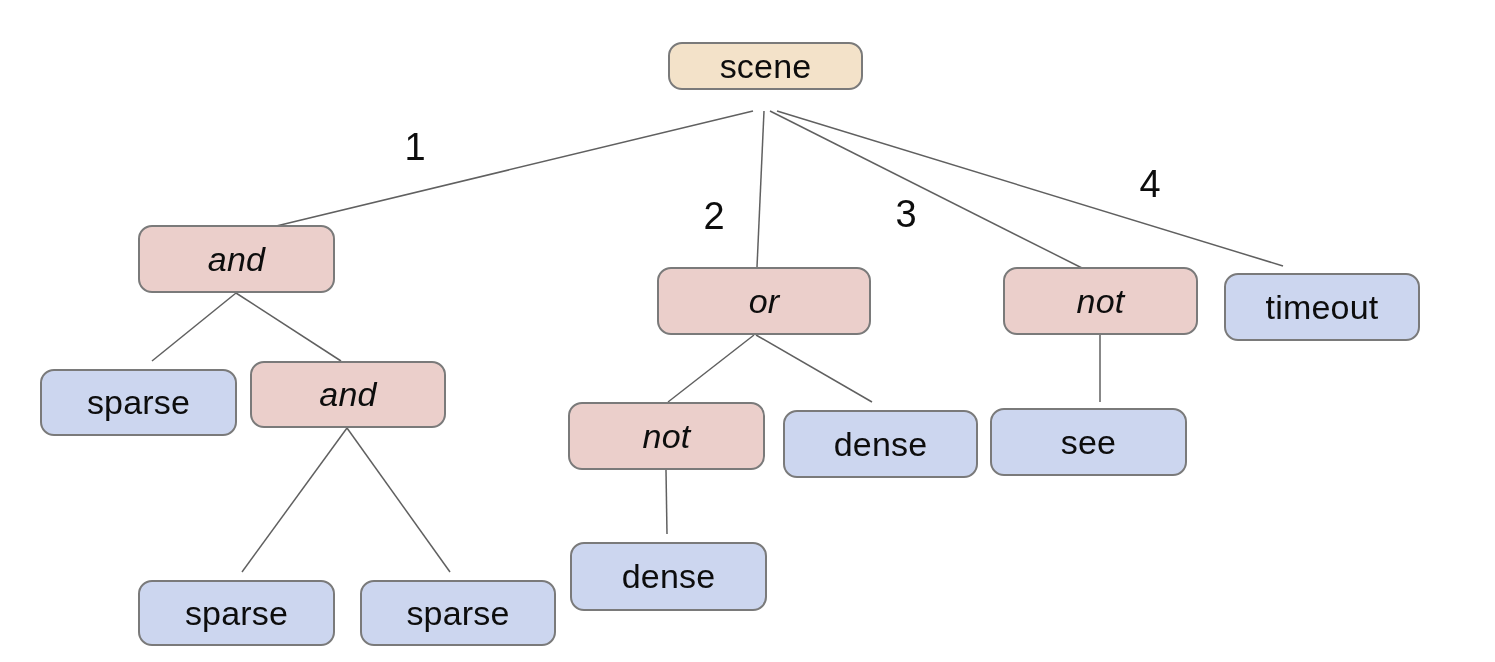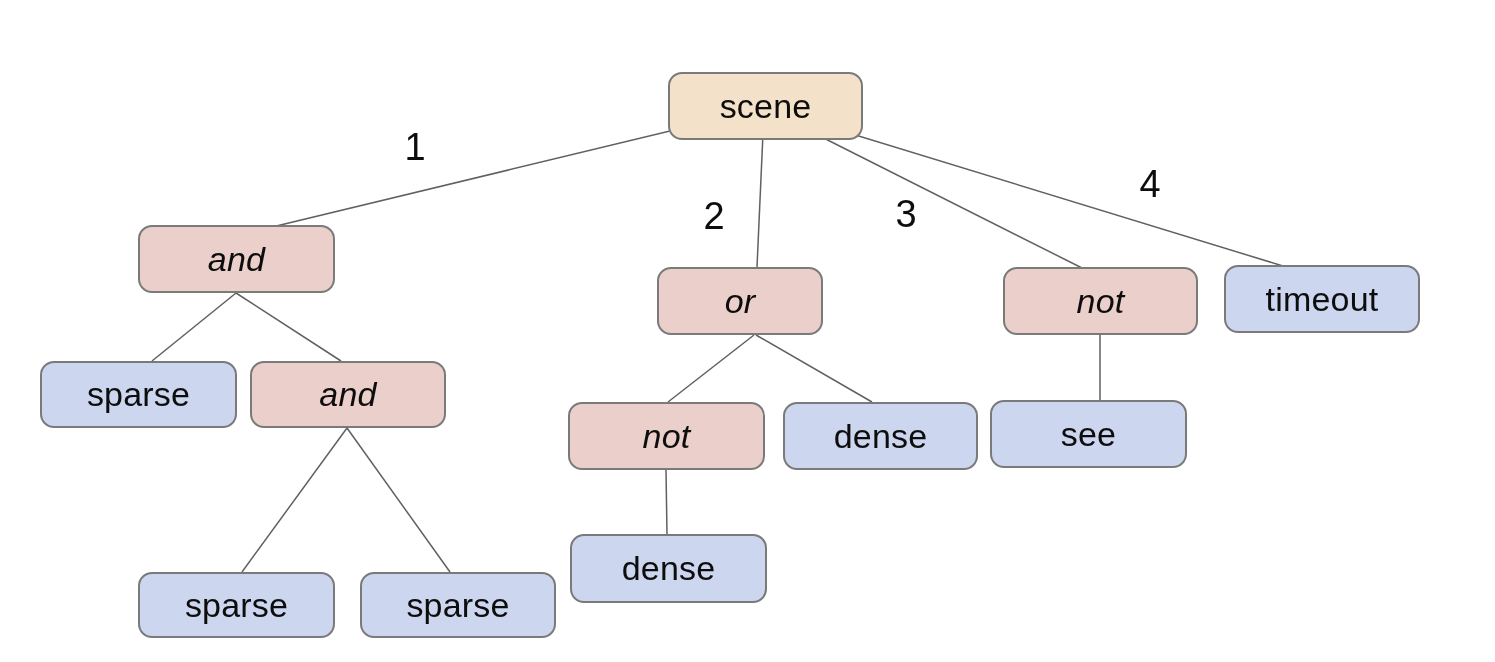--- a/index.html
+++ b/index.html
@@ -42,21 +42,21 @@
     justify-content: center;
     border: 2px solid var(--node-border);
     border-radius: 14px;
     font-size: 34px;
     color: var(--text);
     letter-spacing: 0.2px;
     white-space: nowrap;
   }
   .node.root     { background: var(--root-fill); }
   .node.operator { background: var(--operator-fill); font-style: italic; }
-  .node.leaf     { background: var(--leaf-fill); }
+  .node.leaf     { background: var(--leaf-fill); margin-top: 8px; }
   .edge-label {
     position: absolute;
     width: 44px;
     height: 44px;
     display: flex;
     align-items: center;
     justify-content: center;
     font-size: 38px;
     color: var(--text);
   }
@@ -79,24 +79,24 @@
     <line x1="666" y1="470" x2="667" y2="534"></line>
     <line x1="347" y1="428" x2="242" y2="572"></line>
     <line x1="347" y1="428" x2="450" y2="572"></line>
   </svg>
 
   <div class="edge-label" style="left:393px; top:125px;">1</div>
   <div class="edge-label" style="left:692px; top:194px;">2</div>
   <div class="edge-label" style="left:884px; top:192px;">3</div>
   <div class="edge-label" style="left:1128px; top:162px;">4</div>
 
-  <div class="node root" style="left:668px;  top:42px;  width:195px; height:68px;margin-top:30px;">scene</div>
+  <div class="node root" style="left:668px;  top:42px;  width:195px; height:48px;">scene</div>
 
   <div class="node operator" style="left:138px;  top:225px; width:197px; height:68px;">and</div>
-  <div class="node operator" style="left:657px;  top:267px; width:166px; height:68px;">or</div>
+  <div class="node operator" style="left:657px;  top:267px; width:214px; height:68px;">or</div>
   <div class="node operator" style="left:1003px; top:267px; width:195px; height:68px;">not</div>
   <div class="node leaf" style="left:1224px; top:265px; width:196px; height:68px;">timeout</div>
 
   <div class="node leaf" style="left:40px;   top:361px; width:197px; height:67px;">sparse</div>
   <div class="node operator" style="left:250px;  top:361px; width:196px; height:67px;">and</div>
 
   <div class="node operator" style="left:568px;  top:402px; width:197px; height:68px;">not</div>
   <div class="node leaf" style="left:783px;  top:402px; width:195px; height:68px;">dense</div>
   <div class="node leaf" style="left:990px; top:400px; width:197px; height:68px;">see</div>
 

